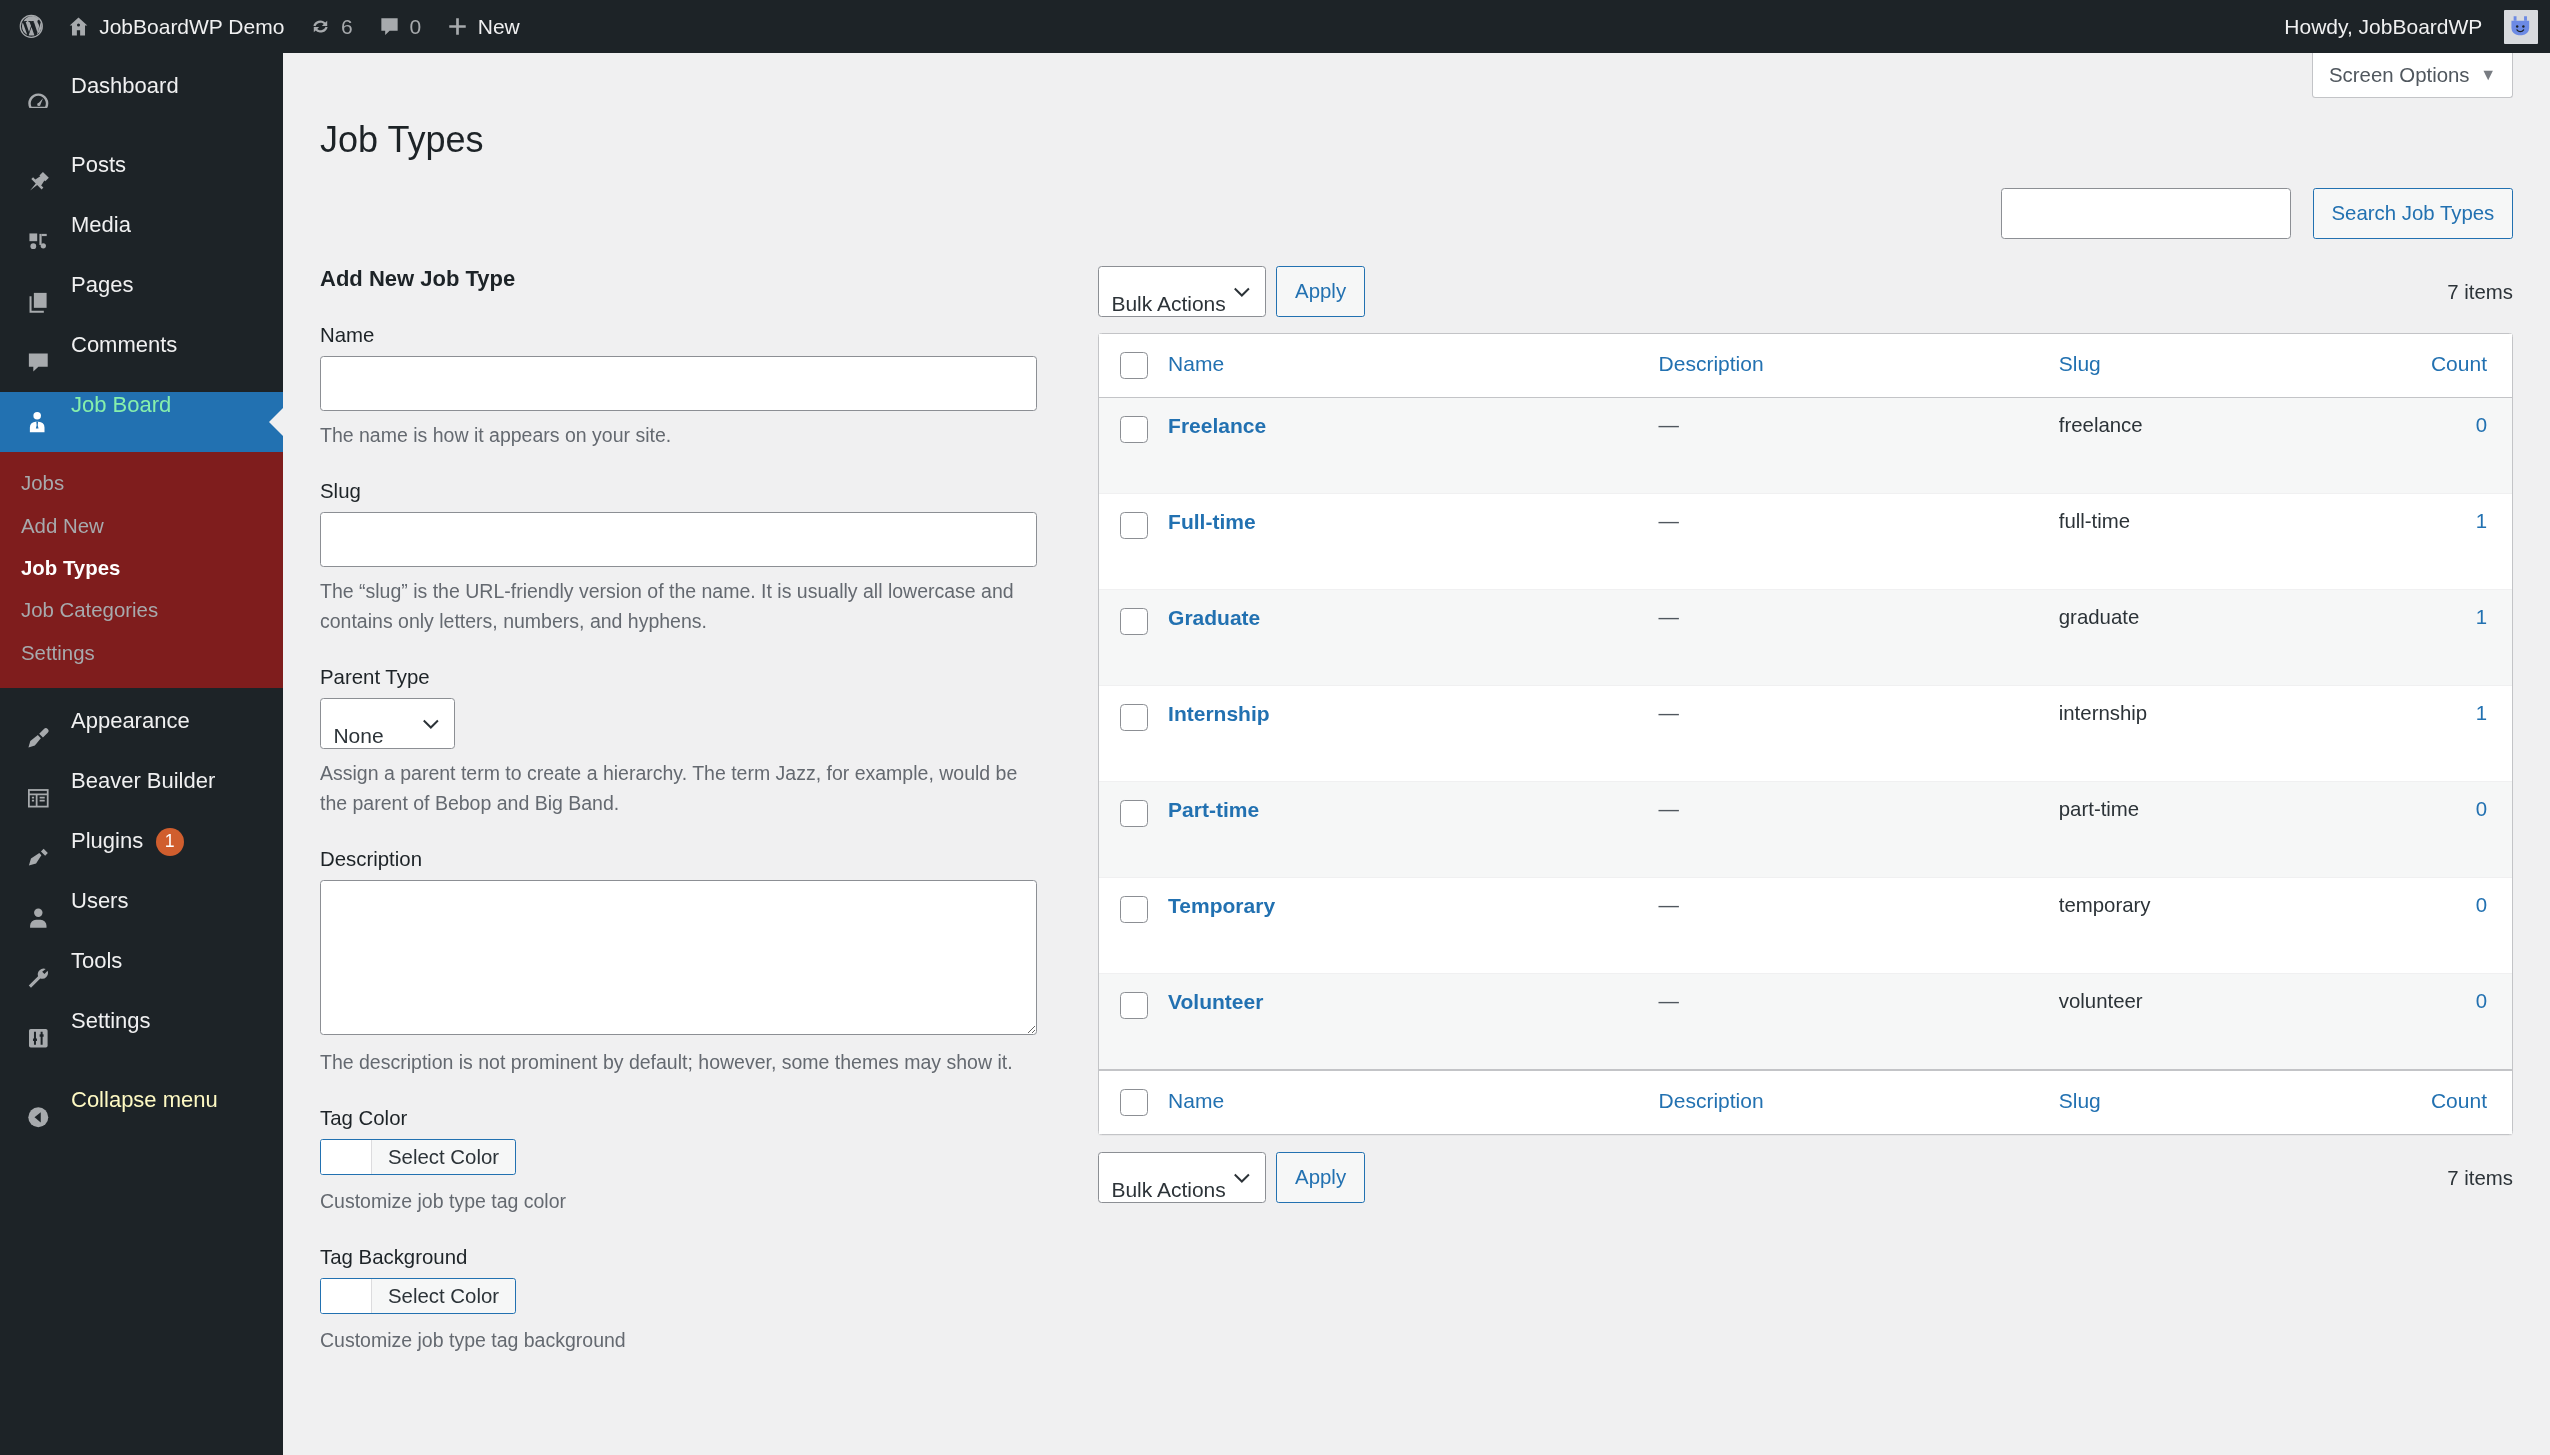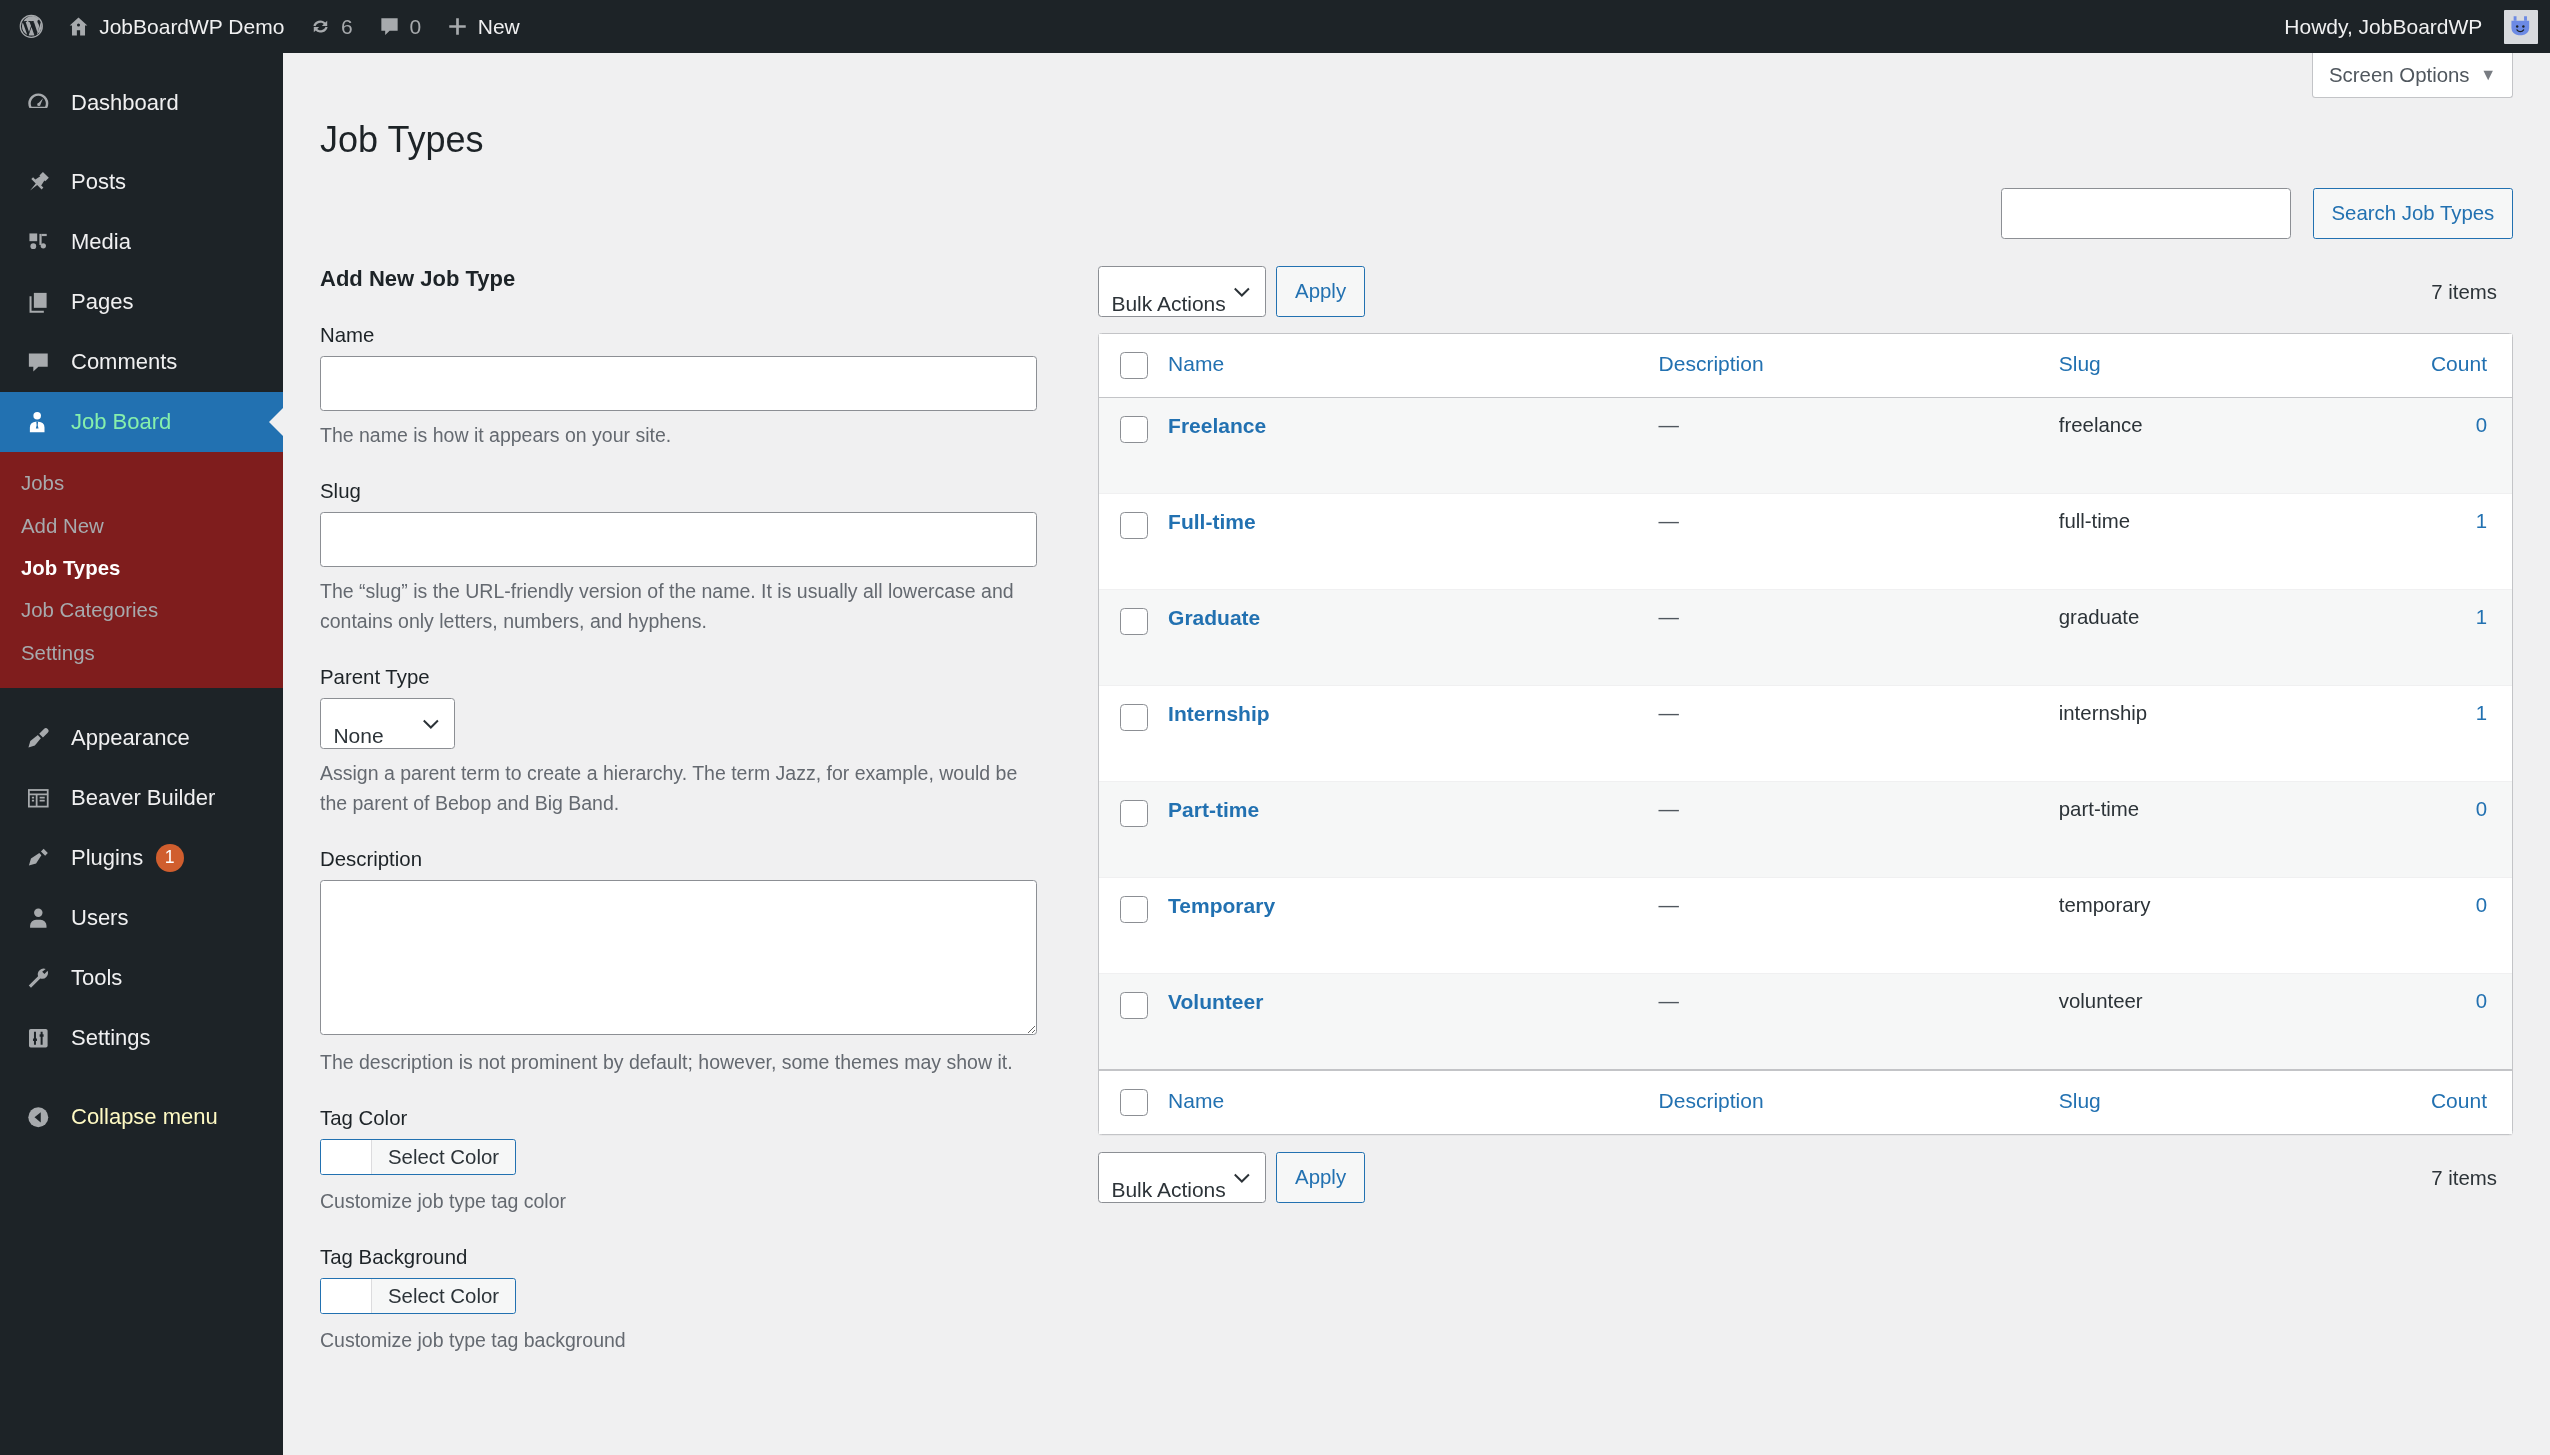--- a/index.html
+++ b/index.html
@@ -39,21 +39,21 @@
   svg.icon { display: block; }
 
   
   #adminmenu {
     position: absolute; top: 53px; left: 0;
     width: 283px; height: 1403px;
     background: #1d2327;
     z-index: 40;
   }
   .menu-top {
-    display: flex; align-items: center;
+    display: flex; 
     height: 60px; padding-left: 21px;
     color: #f0f0f1; font-size: 22px;
     position: relative;
   }
   .menu-top .mt-icon {
     width: 34px; margin-right: 16px; display: flex;
     align-items: center; justify-content: center;
     flex-shrink: 0;
   }
   .menu-top.current {
@@ -183,21 +183,21 @@
     background: #f6f7f7; color: #2271b1; font-size: 20.4px;
     display: inline-flex; align-items: center; justify-content: center;
     white-space: nowrap; cursor: pointer;
     font-family: "Liberation Sans", sans-serif;
   }
   .tablenav {
     position: relative; height: 51px;
     display: flex; align-items: center; gap: 10.6px;
   }
   .tablenav .items-count {
-    position: absolute; right: 16px; top: 50%; transform: translateY(-50%);
+    position: absolute; right: 0; top: 50%; transform: translateY(-50%);
     font-size: 20.4px; color: #2c3338; margin-left: 21px;
   }
   .tablenav-top { margin-top: 78px; margin-bottom: 16px; }
   .tablenav-bottom { margin-top: 17.7px; }
 
   table.wp-list-table {
     width: 1415px; border-collapse: separate; border-spacing: 0;
     background: #fff;
     border: 0.9px solid #c3c4c7;
     border-radius: 3.5px;

